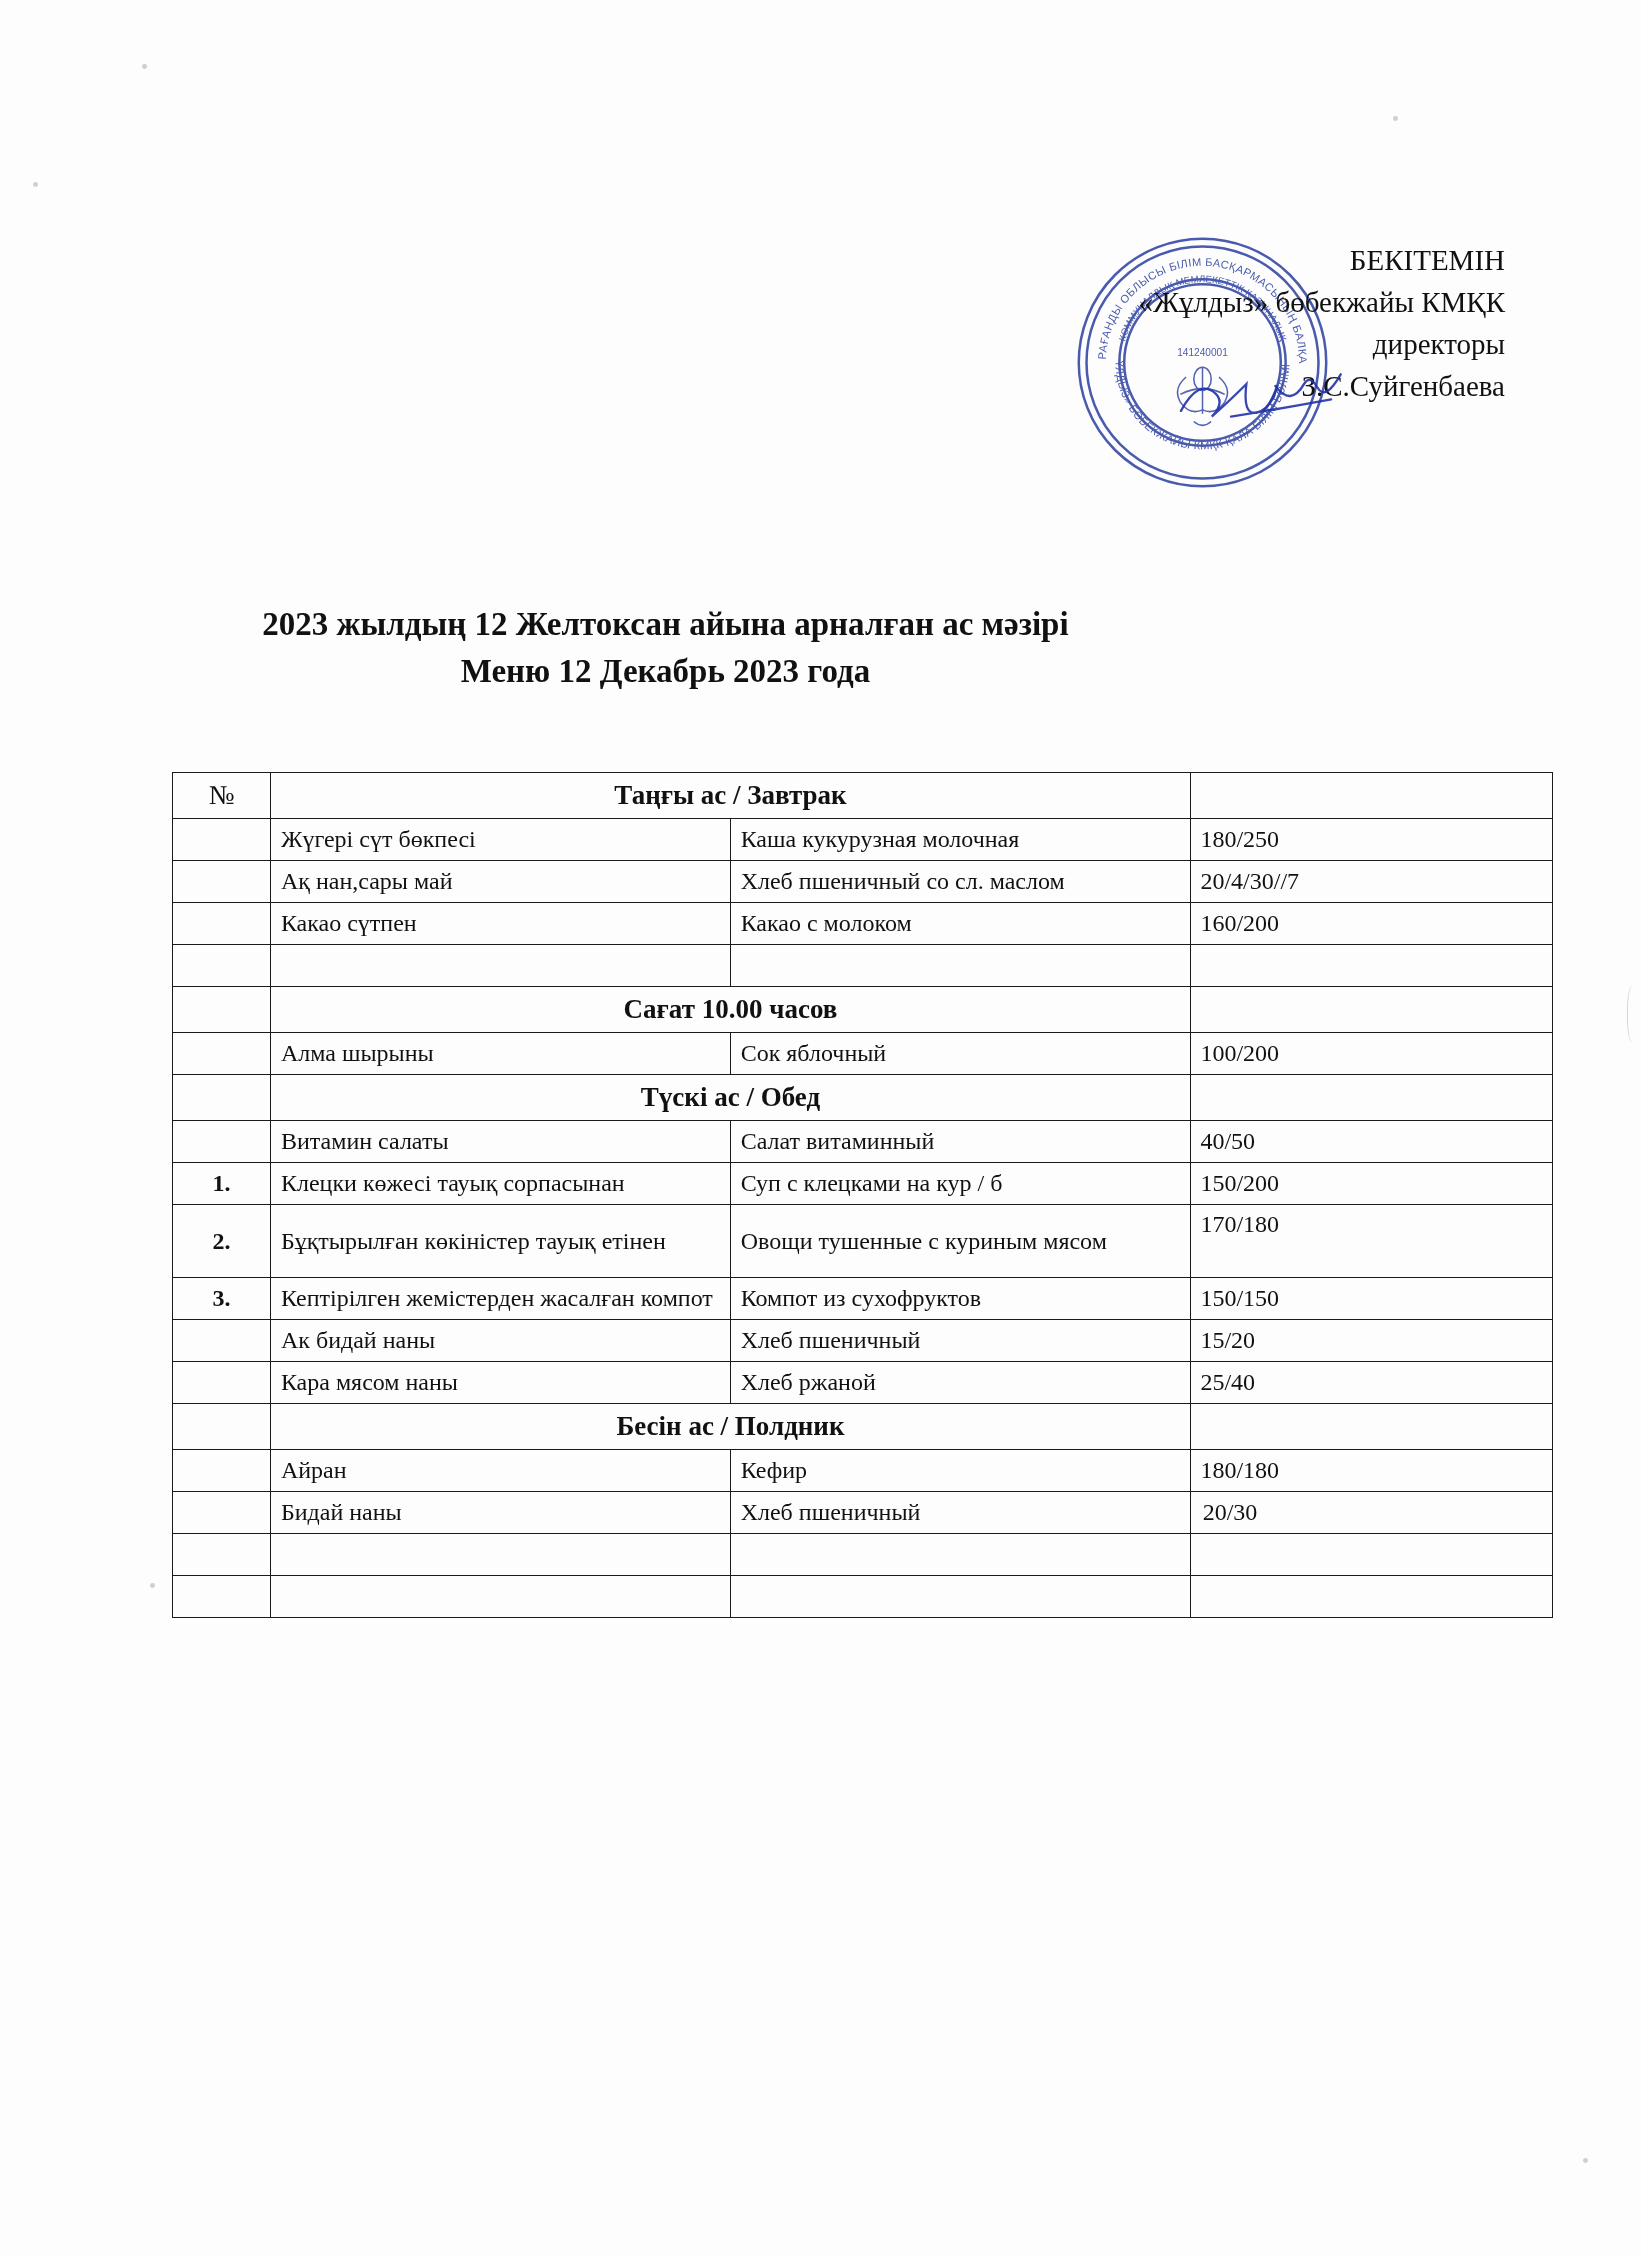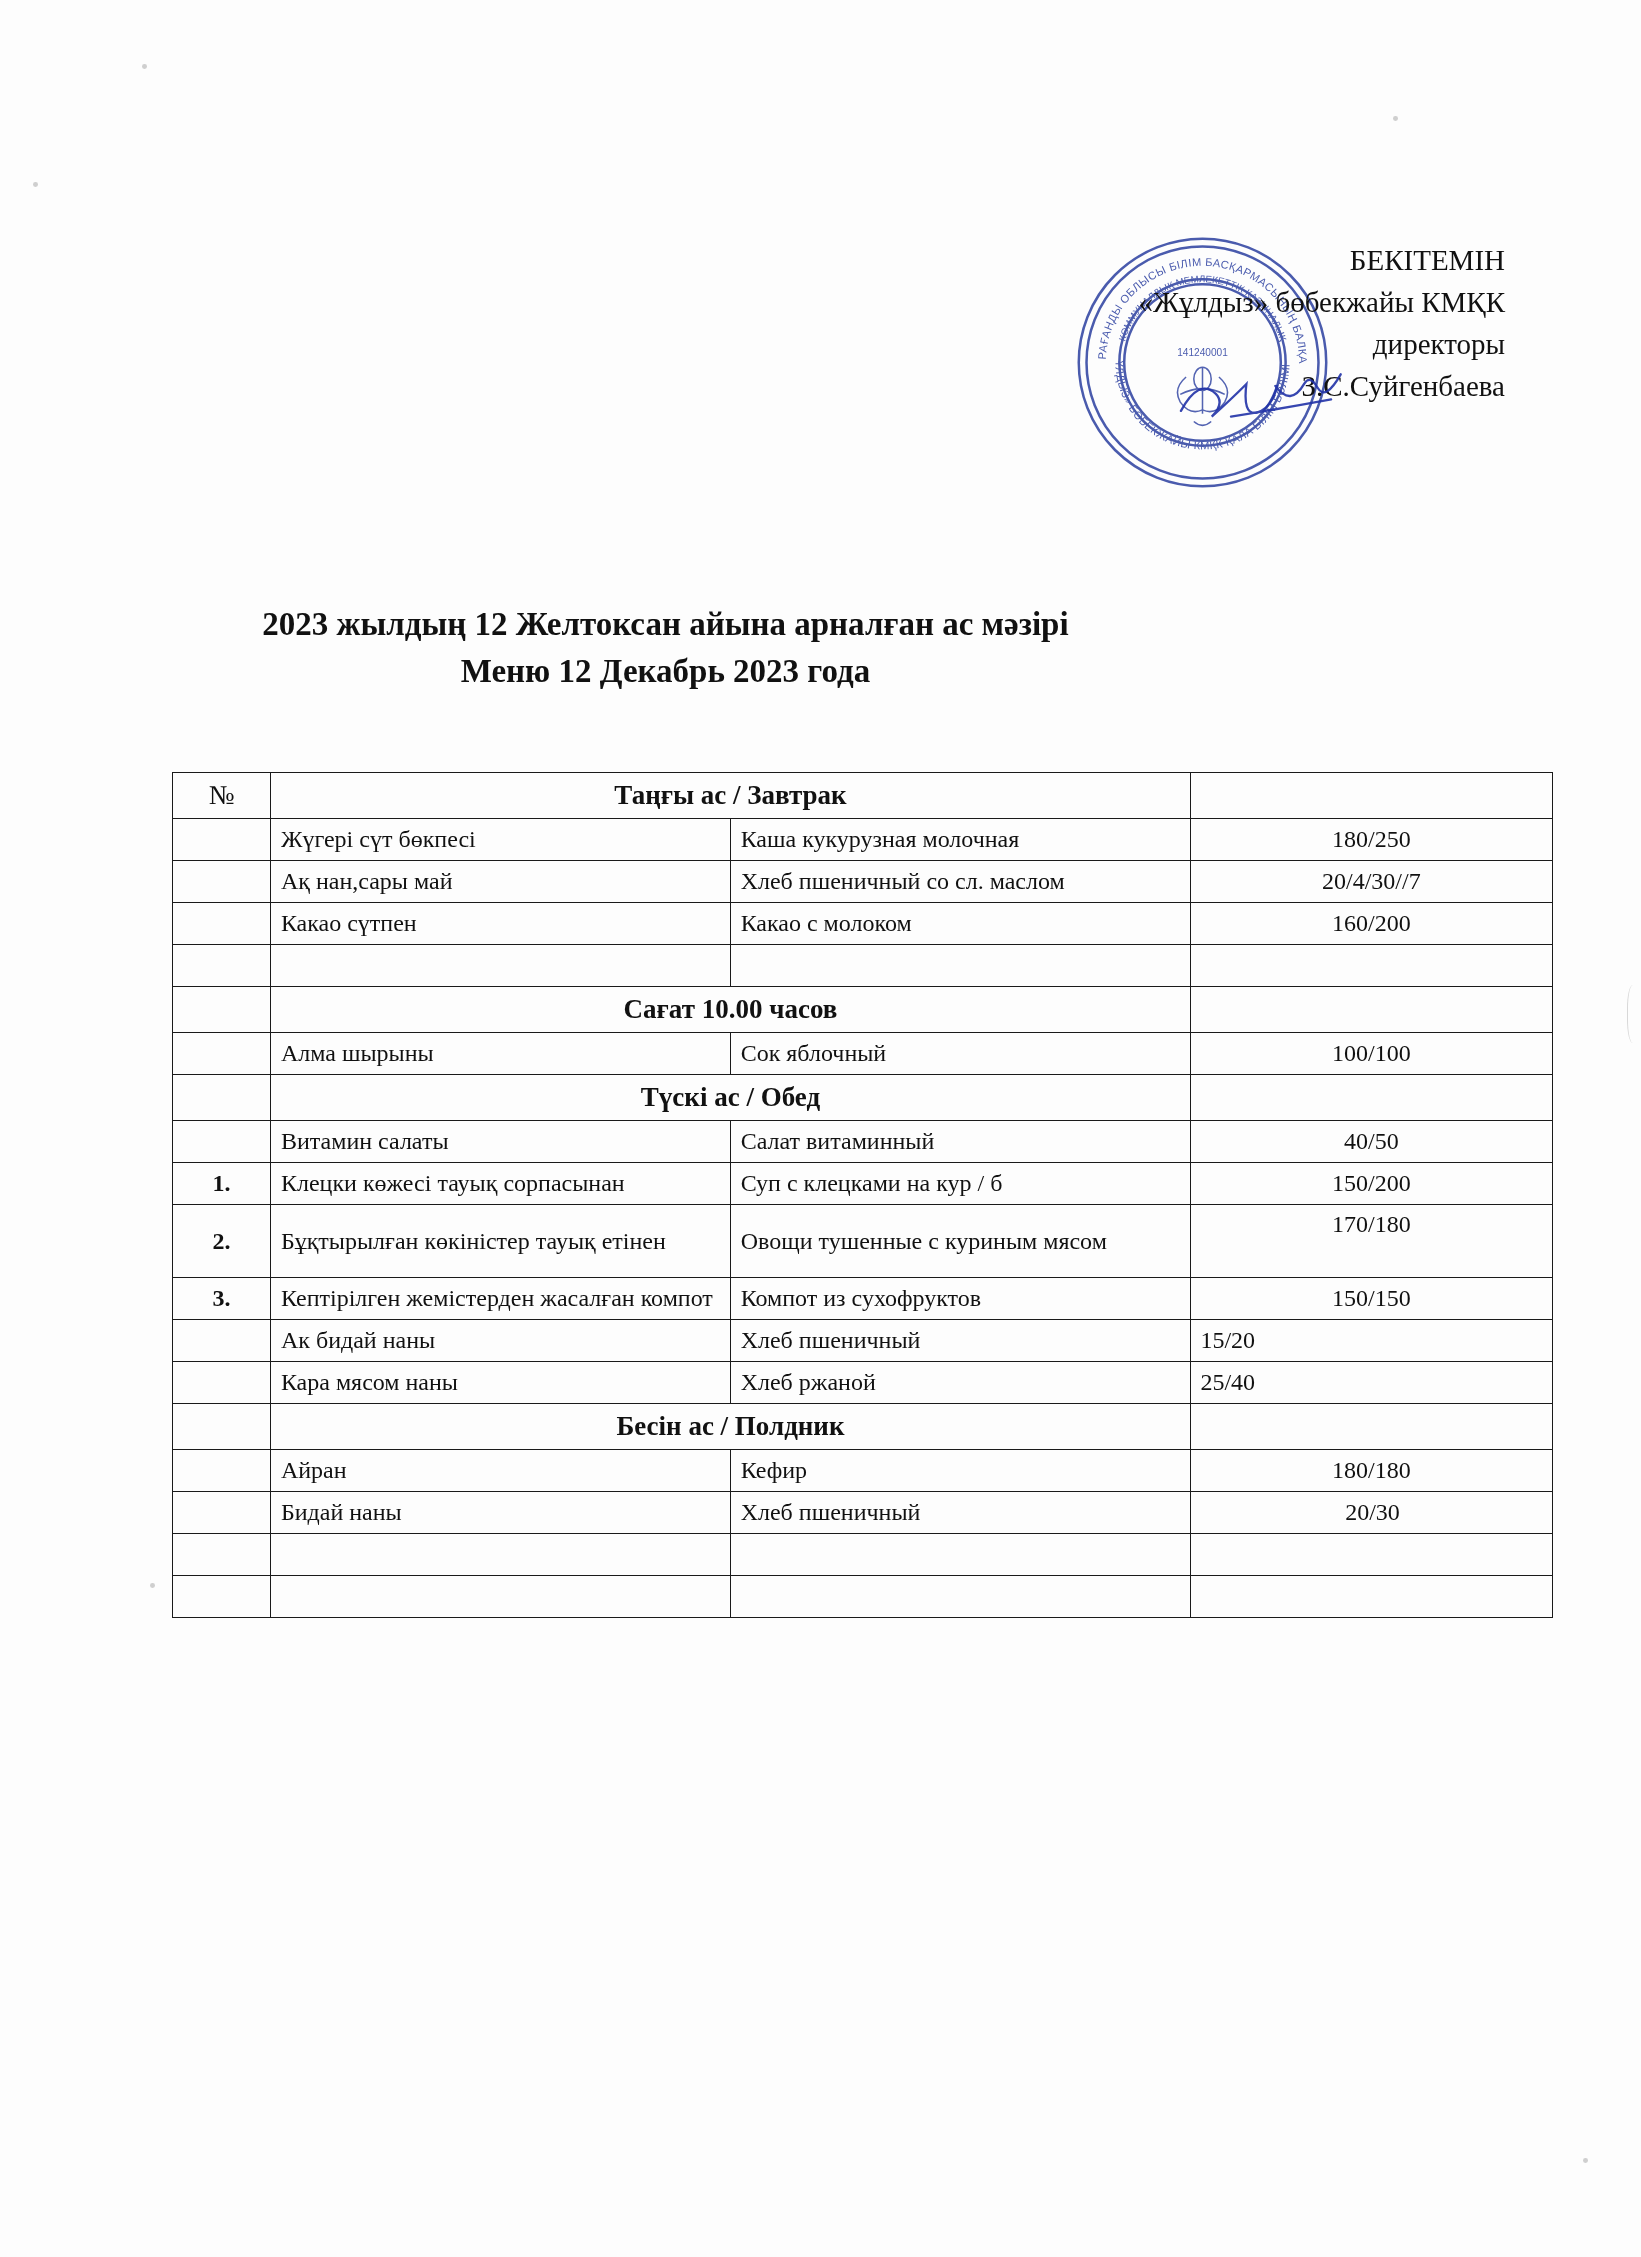--- a/index.html
+++ b/index.html
@@ -100,21 +100,21 @@
     font-weight: bold;
     font-size: 27px;
     height: 46px;
   }
   .section-row td.col-num,
   .section-row td.col-qty {
     font-weight: normal;
   }
   .empty-row td { height: 42px; }
 
-  .qty-c { text-align: center; }
+  .qty-c { text-align: left; }
   .qty-l { text-align: left; padding-left: 11.6px; }
 
   
   .speck {
     position: absolute;
     background: #cfcfcf;
     border-radius: 50%;
     z-index: 1;
   }
   .edge-mark {
@@ -224,21 +224,21 @@
         </tr>
         <tr class="section-row">
           <td class="col-num"></td>
           <td class="col-kaz" colspan="2">Сағат 10.00 часов</td>
           <td class="col-qty"></td>
         </tr>
         <tr class="item-row">
           <td class="col-num"></td>
           <td class="col-kaz">Алма шырыны</td>
           <td class="col-rus">Сок яблочный</td>
-          <td class="col-qty qty-c" style="vertical-align: middle;">100/100</td>
+          <td class="col-qty qty-c" style="vertical-align: middle;">100/200</td>
         </tr>
         <tr class="section-row">
           <td class="col-num"></td>
           <td class="col-kaz" colspan="2">Түскі ас / Обед</td>
           <td class="col-qty"></td>
         </tr>
         <tr class="item-row">
           <td class="col-num"></td>
           <td class="col-kaz">Витамин  салаты</td>
           <td class="col-rus">Салат витаминный</td>

